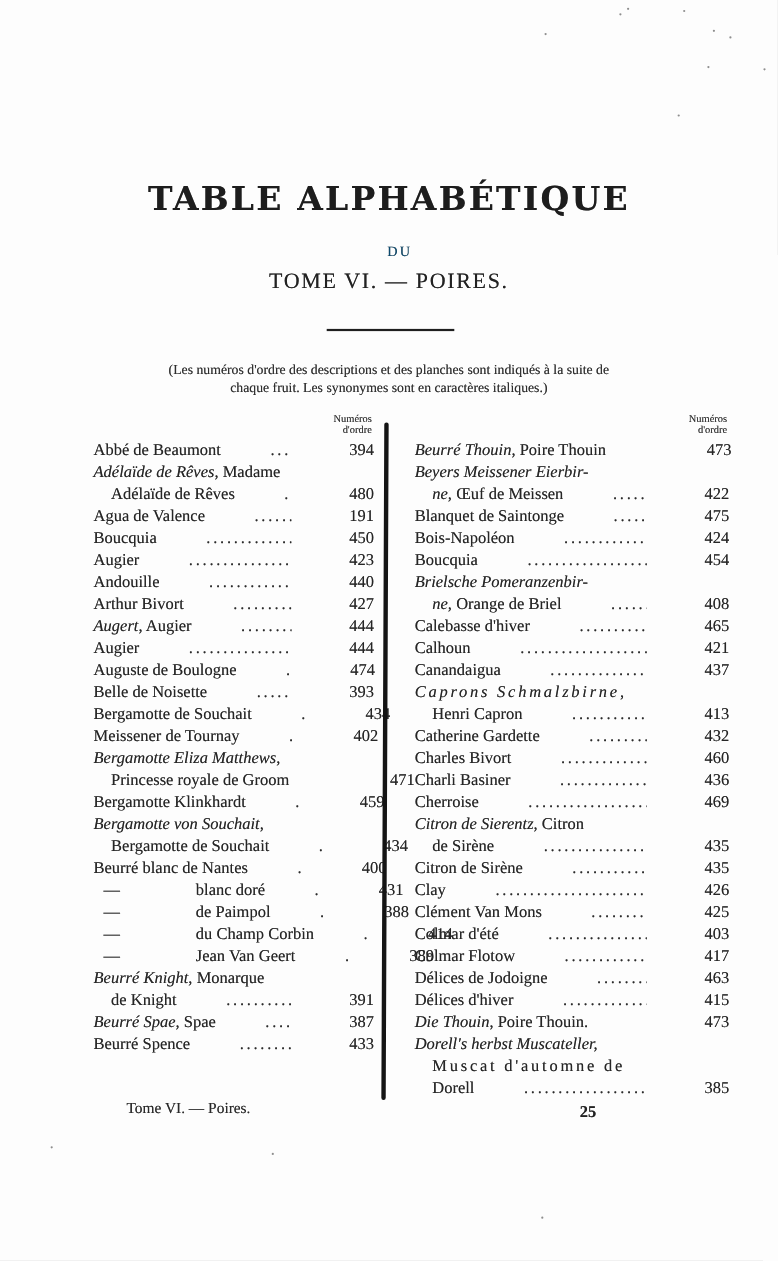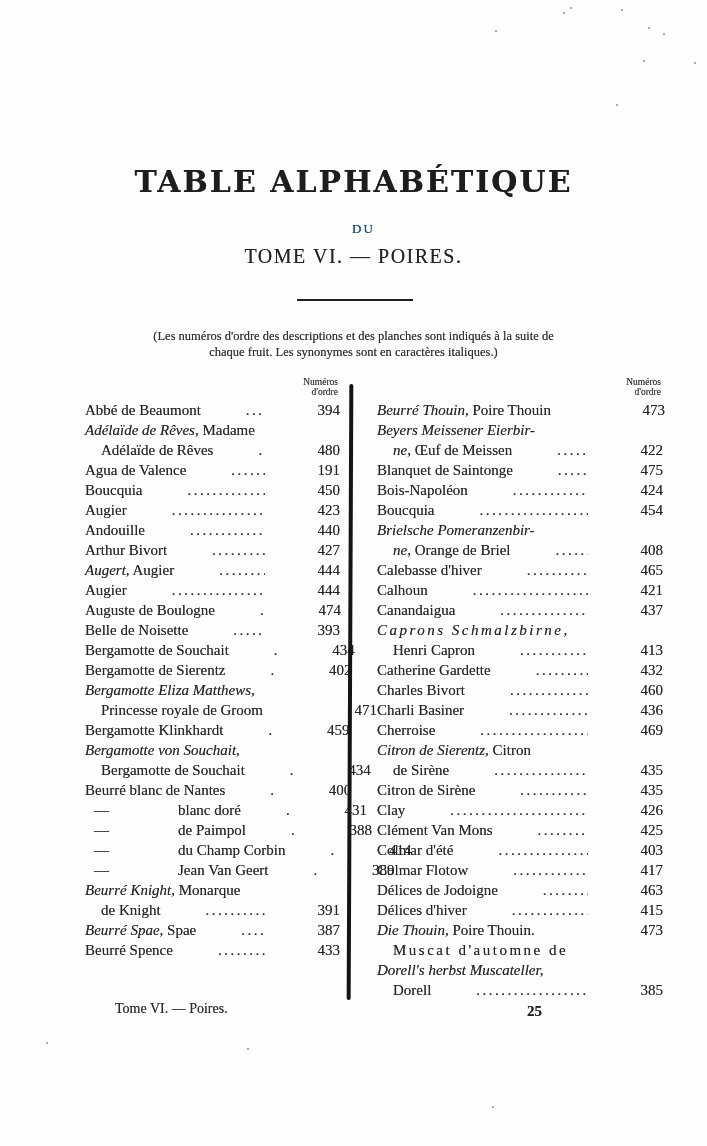--- a/index.html
+++ b/index.html
@@ -190,21 +190,21 @@
           <span class="name"><span>Belle de Noisette</span></span>
           <span class="dots"></span>
           <span class="num">393</span>
         </div>
         <div class="row">
           <span class="name"><span>Bergamotte de Souchait</span></span>
           <span class="dots"></span>
           <span class="num">434</span>
         </div>
         <div class="row">
-          <span class="name"><span>Bergamotte de Sierentz</span></span>
+          <span class="name"><span>Meissener de Tournay</span></span>
           <span class="dots"></span>
           <span class="num">402</span>
         </div>
         <div class="row">
           <span class="name"><span class="it">Bergamotte Eliza Matthews,</span></span>
           <span class="fill"></span>
         </div>
         <div class="row indent">
           <span class="name"><span>Princesse royale de Groom</span></span>
           <span class="fill"></span>
@@ -403,26 +403,26 @@
         <div class="row">
           <span class="name"><span>Délices d'hiver</span></span>
           <span class="dots"></span>
           <span class="num">415</span>
         </div>
         <div class="row">
           <span class="name"><span class="it">Die Thouin</span><span>, Poire Thouin.</span></span>
           <span class="fill"></span>
           <span class="num">473</span>
         </div>
+        <div class="row">
+          <span class="name"><span class="it">Dorell's herbst Muscateller,</span></span>
+          <span class="fill"></span>
+        </div>
         <div class="row indent">
           <span class="name"><span class="sp">Muscat d'automne de</span></span>
-          <span class="fill"></span>
-        </div>
-        <div class="row">
-          <span class="name"><span class="it">Dorell's herbst Muscateller,</span></span>
           <span class="fill"></span>
         </div>
         <div class="row indent">
           <span class="name"><span>Dorell</span></span>
           <span class="dots"></span>
           <span class="num">385</span>
         </div>
       </div>
   </div>
 

